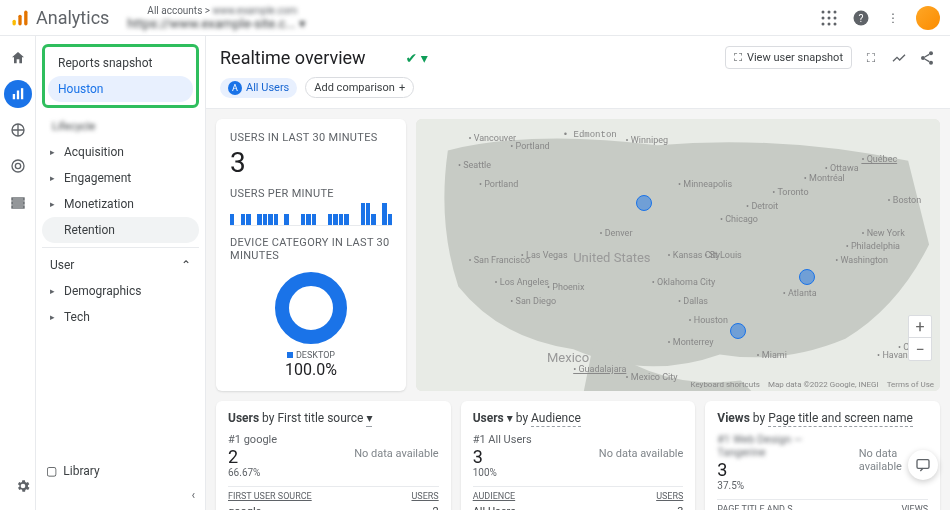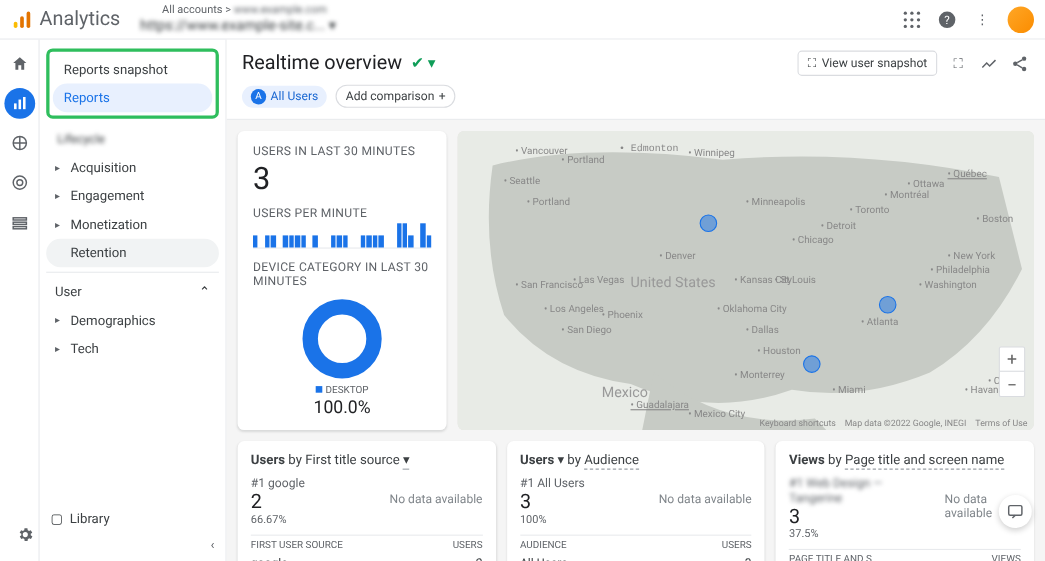--- a/index.html
+++ b/index.html
@@ -31,21 +31,21 @@
 .side-group .chev { width: 10px; margin-right: 4px; font-size: 9px; color: #5f6368; }
 .side-sub { padding-left: 22px; }
 .side-divider { height: 1px; background: #e8eaed; margin: 4px 0; }
 .side-user { display: flex; align-items: center; justify-content: space-between; padding: 6px 8px; font-size: 12px; color: #3c4043; }
 .library { position: absolute; bottom: 32px; left: 10px; display: flex; align-items: center; gap: 6px; color: #3c4043; cursor: pointer; }
 .sidebar-collapse { position: absolute; bottom: 8px; right: 10px; color: #5f6368; cursor: pointer; }
 
 
 .main { position: absolute; left: 206px; top: 36px; right: 0; bottom: 0; background: #f5f5f5; overflow: hidden; }
 .page-header { background: #fff; padding: 10px 14px; border-bottom: 1px solid #e8eaed; }
-.page-title-row { display: flex; align-items: center; }
+.page-title-row { display: flex; align-items: center; gap: 32px; }
 .page-title { font-size: 18px; color: #202124; font-weight: 400; }
 .check { margin-left: 8px; color: #0f9d58; font-size: 14px; }
 .page-actions { margin-left: auto; display: flex; align-items: center; gap: 10px; }
 .snapshot-btn { display: flex; align-items: center; gap: 5px; border: 1px solid #dadce0; border-radius: 4px; padding: 4px 8px; font-size: 11px; color: #3c4043; cursor: pointer; }
 .icon-btn { width: 18px; height: 18px; color: #5f6368; cursor: pointer; display: flex; align-items: center; justify-content: center;}
 
 .chips { display: flex; align-items: center; gap: 8px; margin-top: 8px; }
 .chip { display: flex; align-items: center; gap: 4px; border-radius: 14px; padding: 3px 8px; font-size: 11px; }
 .chip.all { background: #e8f0fe; color: #1967d2; }
 .chip.all .badge { width: 14px; height: 14px; border-radius: 50%; background: #1a73e8; color: #fff; font-size: 9px; display: flex; align-items: center; justify-content: center; }
@@ -78,21 +78,21 @@
 .bottom-row { display: flex; gap: 10px; padding: 10px; }
 .b-card { flex: 1; background: #fff; border-radius: 6px; padding: 10px 12px; box-shadow: 0 1px 2px rgba(60,64,67,.15); }
 .b-title { font-size: 12px; color: #3c4043; margin-bottom: 8px; }
 .b-title .underline { border-bottom: 1px dashed #9aa0a6; padding-bottom: 1px; }
 .rank-row { display: flex; align-items: flex-start; }
 .rank { margin-right: 30px; }
 .rank-hash { font-size: 11px; color: #5f6368; }
 .rank-num { font-size: 18px; color: #202124; }
 .rank-pct { font-size: 10px; color: #5f6368; }
 .no-data { font-size: 11px; color: #80868b; margin-left: auto; margin-top: 14px; }
-.table-head { display: flex; justify-content: space-between; font-size: 9px; color: #5f6368; text-transform: uppercase; margin-top: 8px; border-top: 1px solid #e8eaed; padding-top: 4px; }
+.table-head { display: flex; justify-content: space-between; font-size: 9px; color: #5f6368; text-transform: uppercase; margin-top: 8px; border-top: 1px solid #e8eaed; padding-top: 4px; text-decoration: underline; }
 .table-row { display: flex; justify-content: space-between; font-size: 11px; color: #3c4043; padding: 4px 0; border-bottom: 1px solid #e8eaed; }
 
 .fab { position: absolute; right: 12px; bottom: 30px; width: 30px; height: 30px; border-radius: 50%; background: #fff; box-shadow: 0 2px 6px rgba(0,0,0,.2); display: flex; align-items: center; justify-content: center; cursor: pointer; }
 .blurred { filter: blur(2px); }
 </style>
 </head>
 <body>
 
 <div class="header">
   <div class="logo">
@@ -169,21 +169,21 @@
   <div class="rail-bottom rail-item">
       <svg width="16" height="16" viewBox="0 0 24 24" fill="currentColor">
         <path d="M19.4 13a7.5 7.5 0 000-2l2.1-1.6-2-3.4-2.5 1a7.6 7.6 0 00-1.7-1l-.4-2.6h-4l-.4 2.6a7.6 7.6 0 00-1.7 1l-2.5-1-2 3.4L6.6 11a7.5 7.5 0 000 2l-2.1 1.6 2 3.4 2.5-1a7.6 7.6 0 001.7 1l.4 2.6h4l.4-2.6a7.6 7.6 0 001.7-1l2.5 1 2-3.4zM12 15.5A3.5 3.5 0 1115.5 12 3.5 3.5 0 0112 15.5z"></path>
       </svg>
     </div>
 </div>
 
 <div class="sidebar">
   <div class="highlight-box">
     <div class="side-item">Reports snapshot</div>
-    <div class="side-item active">Reports</div>
+    <div class="side-item active">Houston</div>
   </div>
   <div class="side-item blurred" style="font-size:11px">Lifecycle</div>
   <div class="side-group">
       <span class="chev">▸</span>
       <span>Acquisition</span>
     </div>
   <div class="side-group">
       <span class="chev">▸</span>
       <span>Engagement</span>
     </div>

